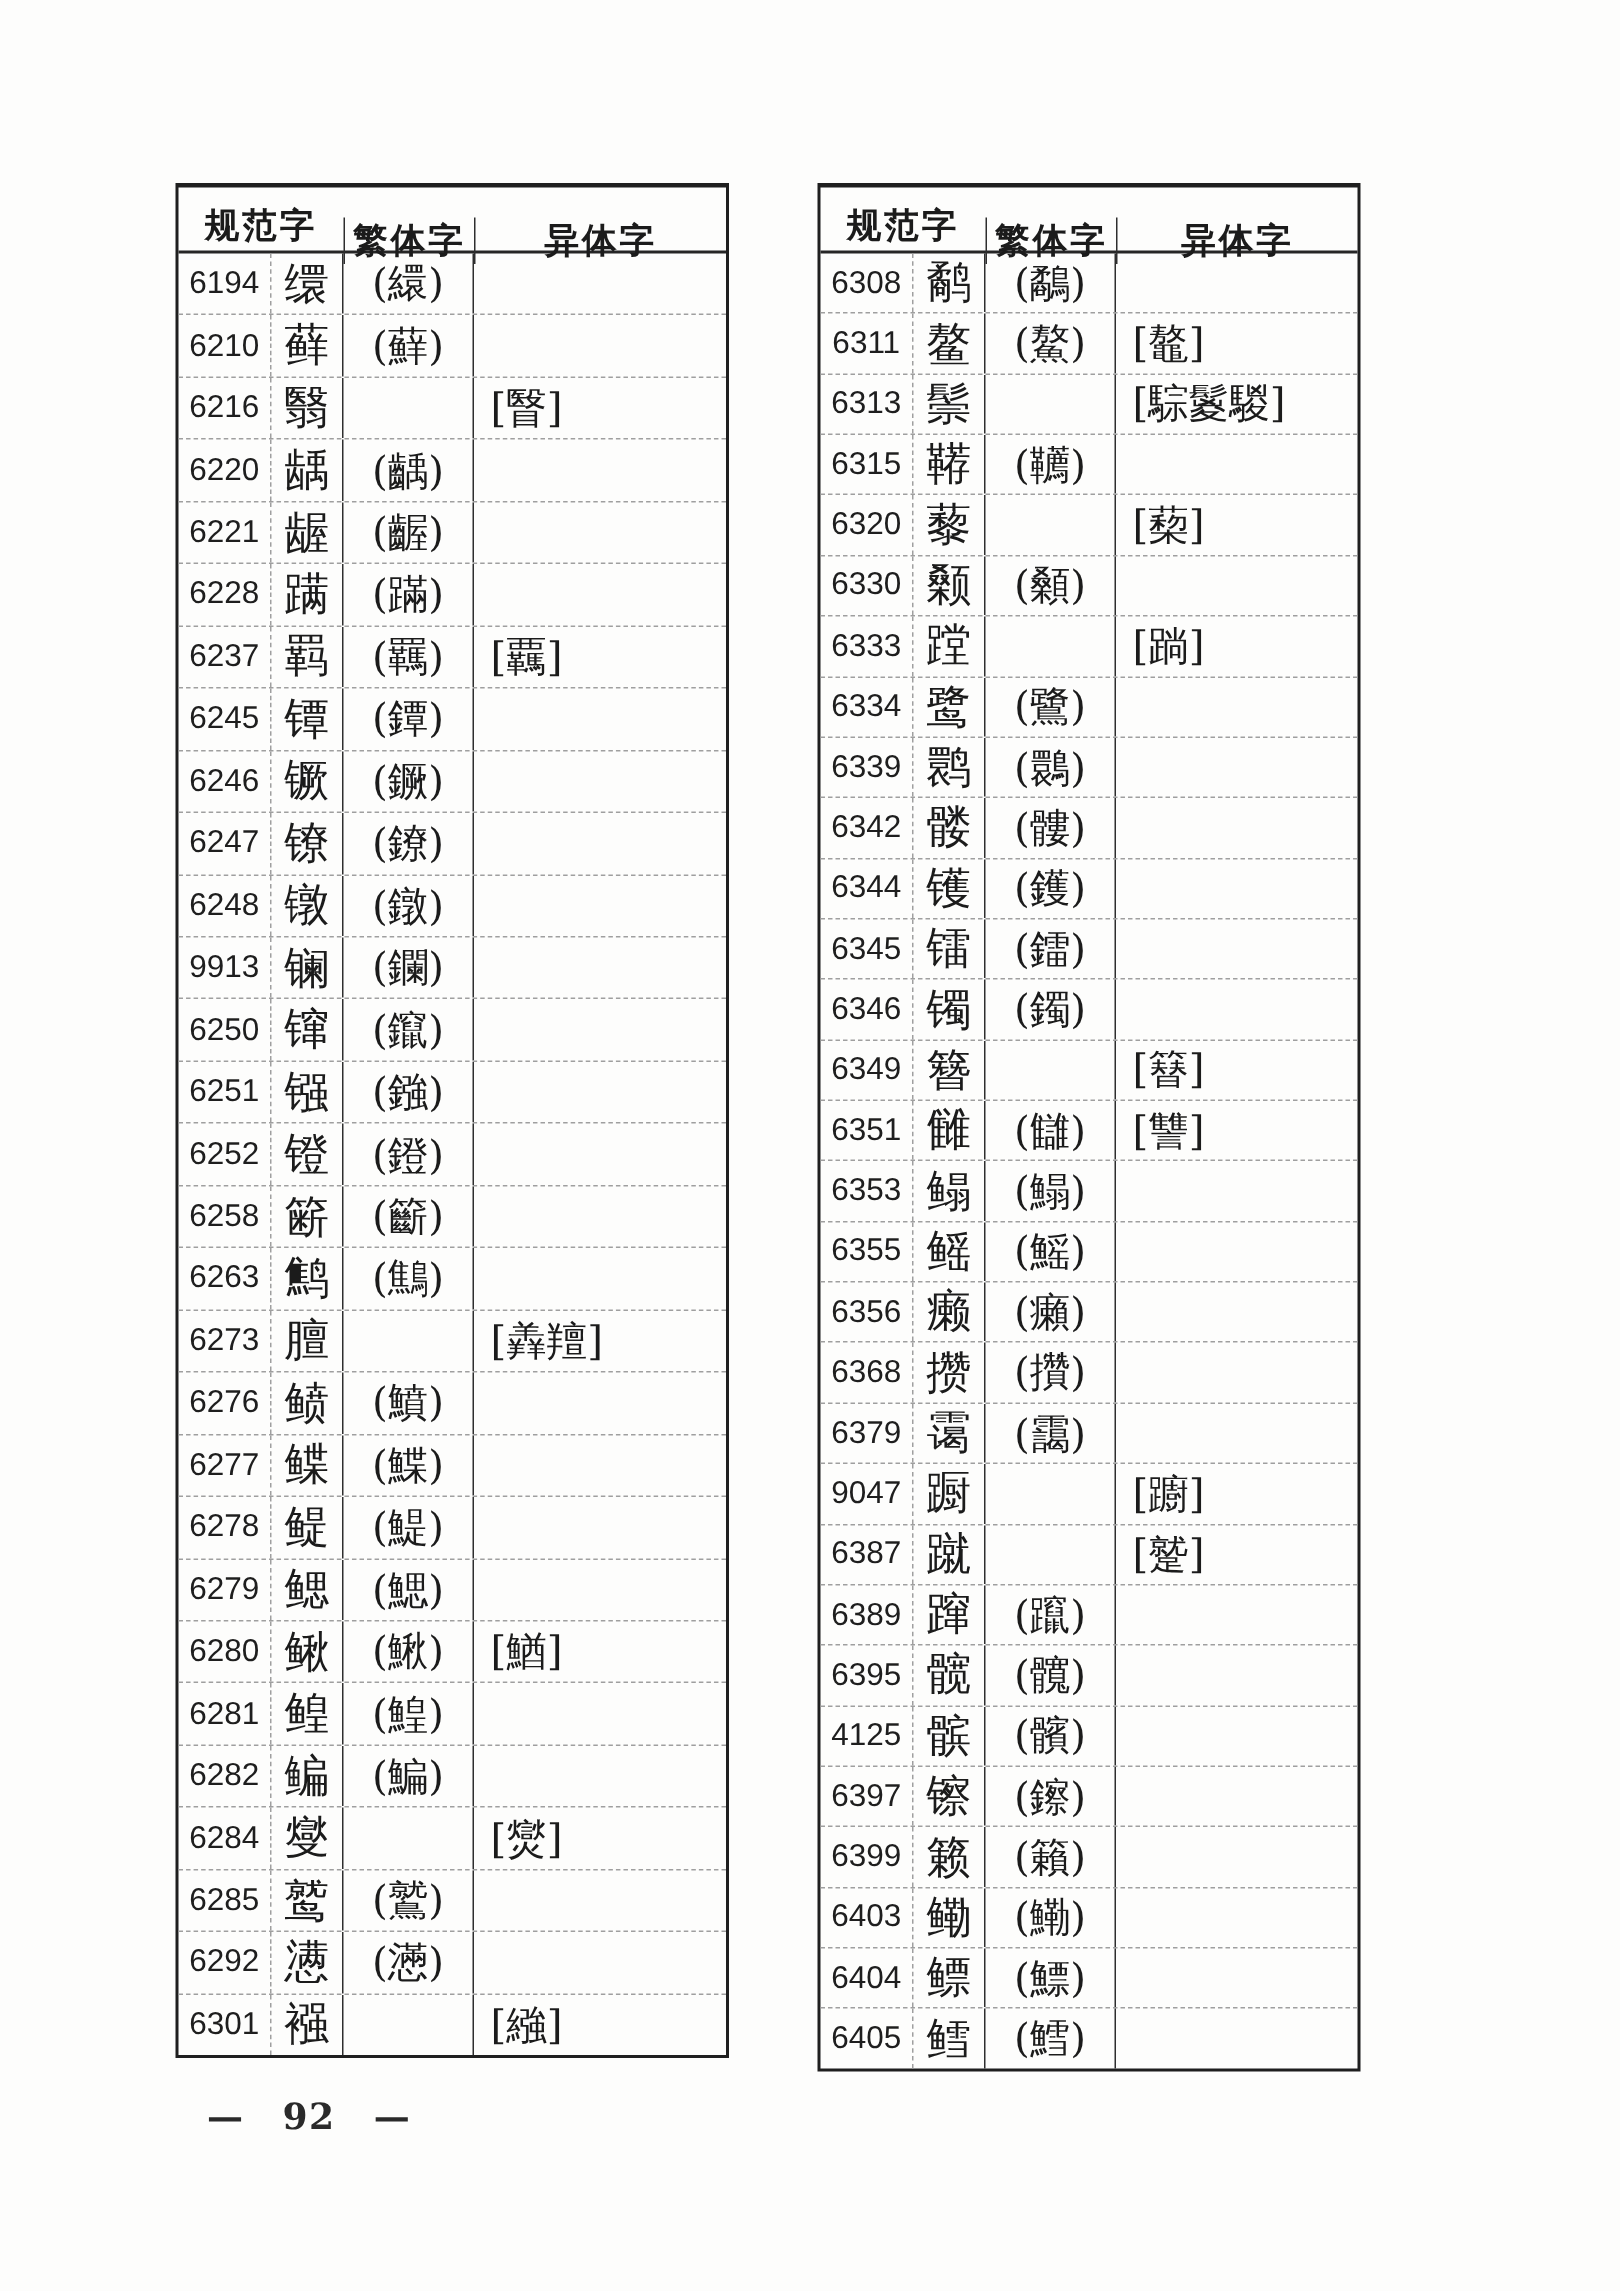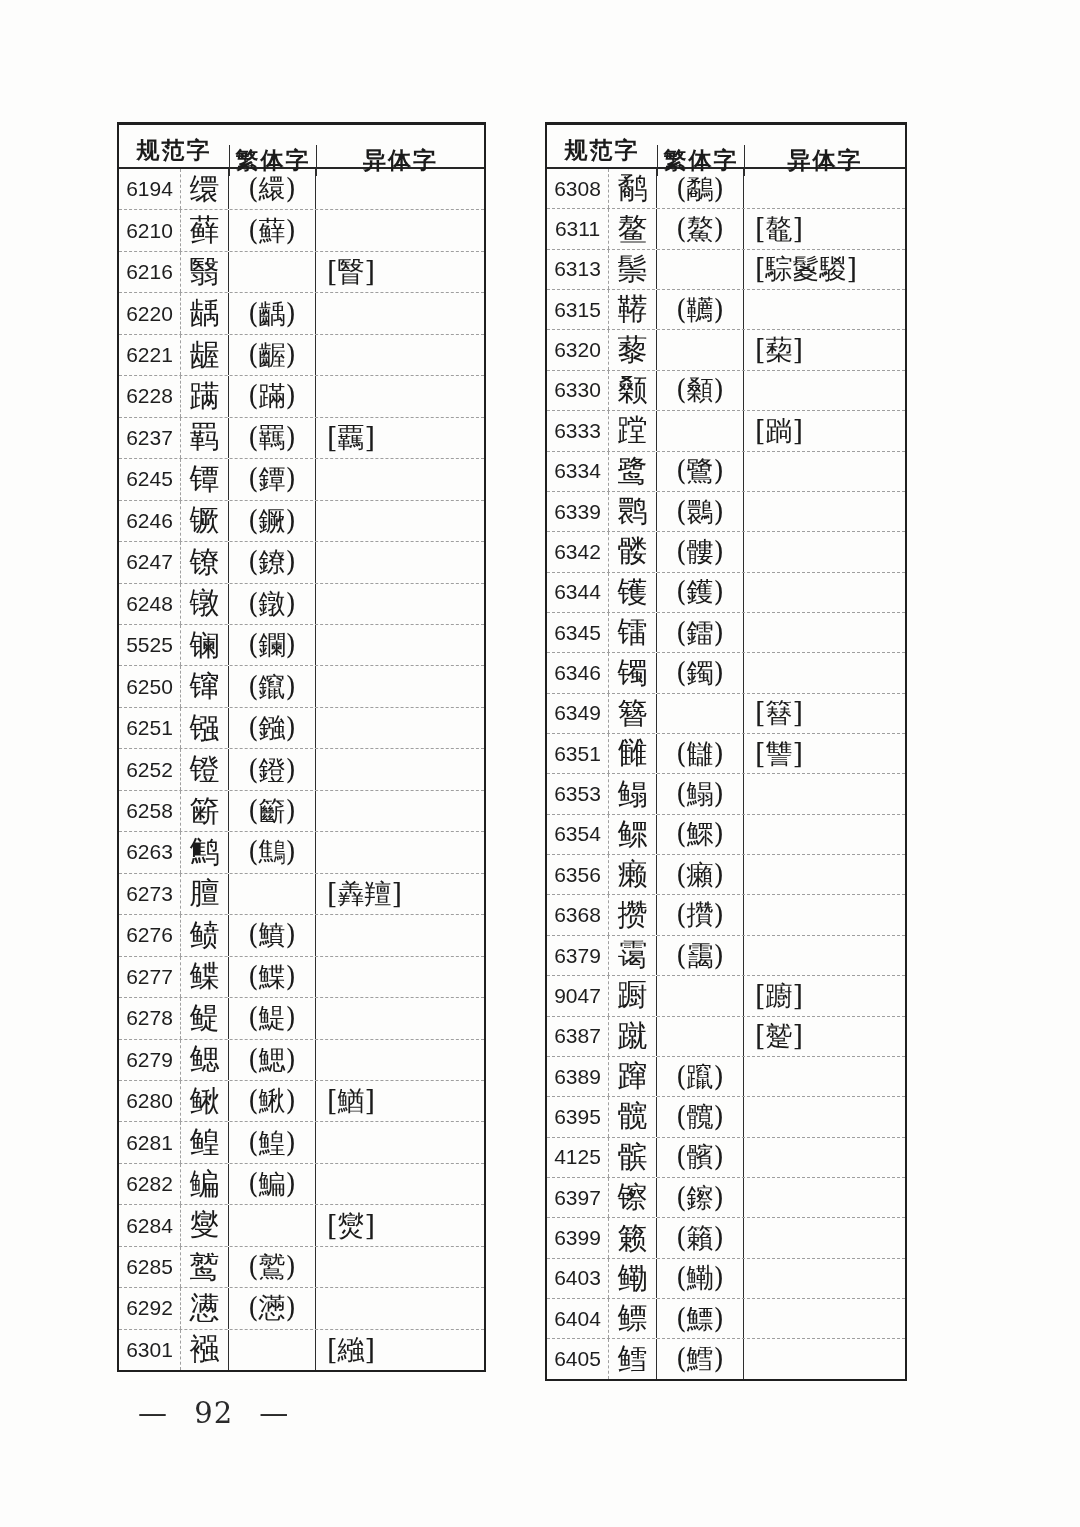--- a/index.html
+++ b/index.html
@@ -60,23 +60,24 @@
     border-right:1.5px solid #2e2e2e;
   }
   .cell.vart{
     font-size:27px;
     justify-content:flex-start;
     padding-left:11px;
   }
   .footer{
     position:absolute;
     left:138px;top:1396px;
-    font-size:29px;color:#2a2a2a;
+    font-size:24px;color:#2a2a2a;
     word-spacing:16px;
     letter-spacing:1px;
+    font-weight:bold;
   }
 </style>
 </head>
 <body>
 
 <div class="page">
 
   <div class="tbl" id="table-left">
     <div class="thead">
       <div class="hcell">规范字</div>
@@ -144,21 +145,21 @@
           <div class="cell trad">(鐐)</div>
           <div class="cell vart"></div>
         </div>
         <div class="trow">
           <div class="cell num">6248</div>
           <div class="cell chr">镦</div>
           <div class="cell trad">(鐓)</div>
           <div class="cell vart"></div>
         </div>
         <div class="trow">
-          <div class="cell num">5525</div>
+          <div class="cell num">9913</div>
           <div class="cell chr">镧</div>
           <div class="cell trad">(鑭)</div>
           <div class="cell vart"></div>
         </div>
         <div class="trow">
           <div class="cell num">6250</div>
           <div class="cell chr">镩</div>
           <div class="cell trad">(鑹)</div>
           <div class="cell vart"></div>
         </div>
@@ -358,23 +359,23 @@
           <div class="cell trad">(讎)</div>
           <div class="cell vart">[讐]</div>
         </div>
         <div class="trow">
           <div class="cell num">6353</div>
           <div class="cell chr">鳎</div>
           <div class="cell trad">(鰨)</div>
           <div class="cell vart"></div>
         </div>
         <div class="trow">
-          <div class="cell num">6354</div>
-          <div class="cell chr">鳏</div>
-          <div class="cell trad">(鰥)</div>
+          <div class="cell num">6355</div>
+          <div class="cell chr">鳐</div>
+          <div class="cell trad">(鰩)</div>
           <div class="cell vart"></div>
         </div>
         <div class="trow">
           <div class="cell num">6356</div>
           <div class="cell chr">癞</div>
           <div class="cell trad">(癩)</div>
           <div class="cell vart"></div>
         </div>
         <div class="trow">
           <div class="cell num">6368</div>

